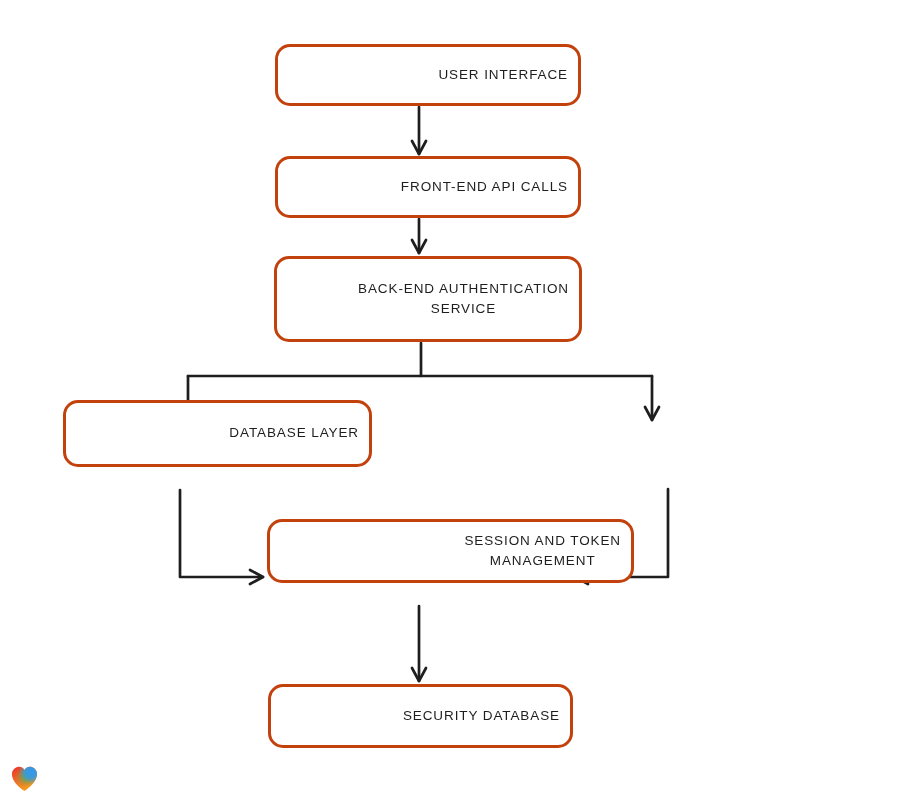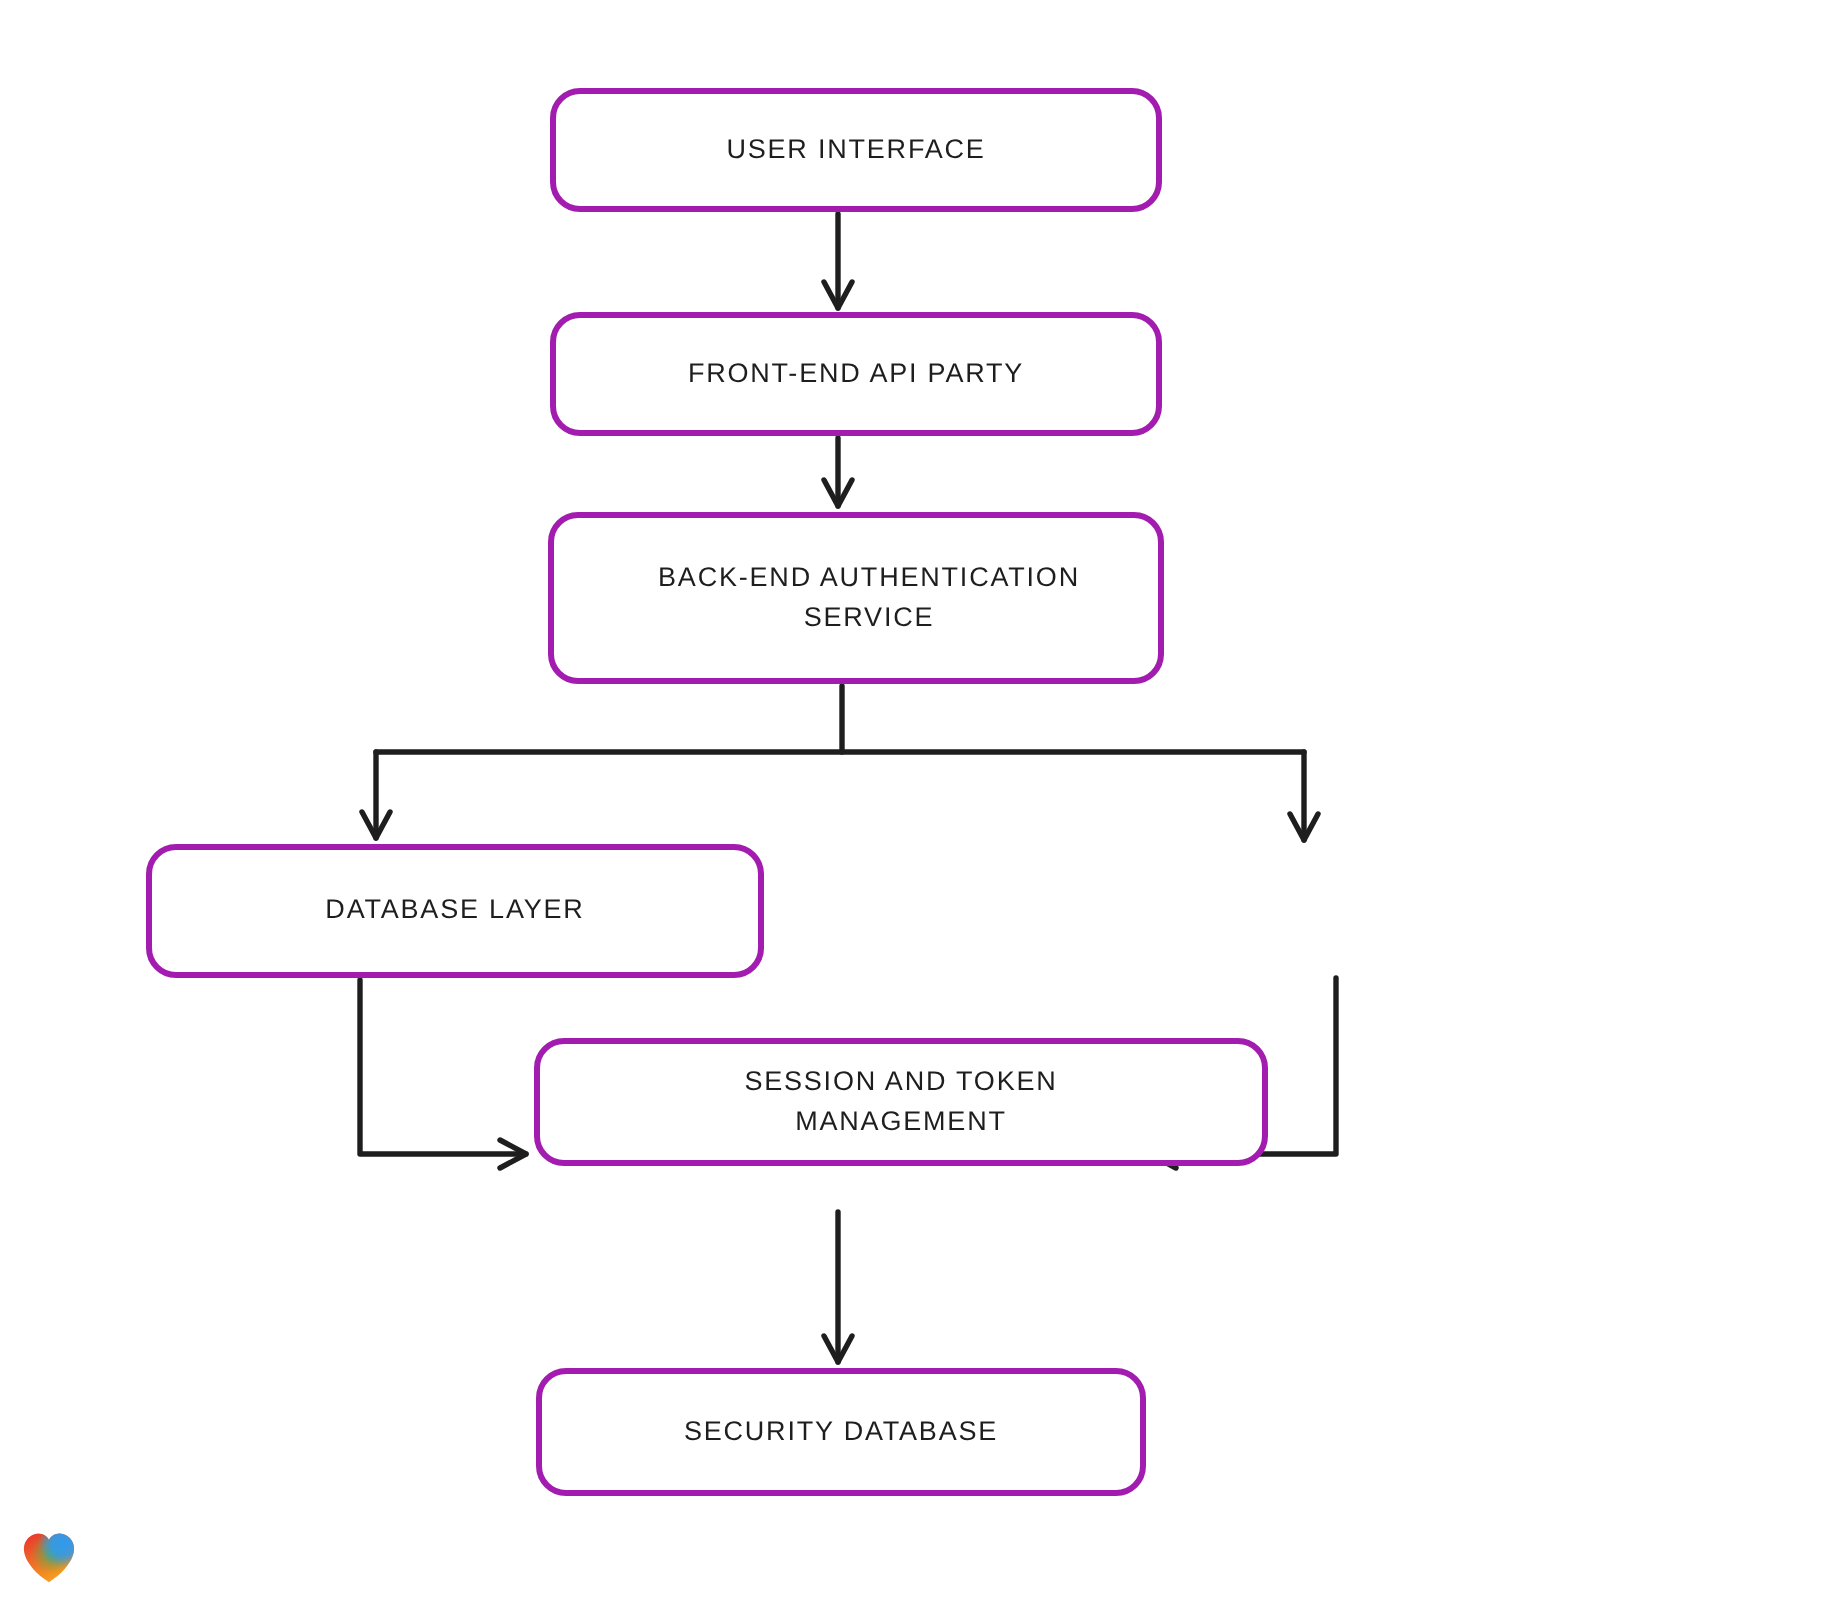--- a/index.html
+++ b/index.html
@@ -20,40 +20,40 @@
     left: 0;
     top: 0;
     width: 911px;
     height: 810px;
     pointer-events: none;
   }
   .node {
     position: absolute;
     box-sizing: border-box;
     background: #ffffff;
-    border: 3px solid #a21caf;
+    border: 3px solid #c2410c;
     border-radius: 15px;
     display: flex;
     align-items: center;
-    justify-content: center;
+    justify-content: flex-end;
     text-align: center;
     color: #1e1e1e;
     font-size: 13.5px;
     letter-spacing: 0.9px;
     line-height: 1.5;
   }
   .node-label {
     white-space: pre-line;
     padding: 2px 10px;
   }
   
   .n0 { left: 275px; top:  44px; width: 306px; height: 62px; }
   .n1 { left: 275px; top: 156px; width: 306px; height: 62px; }
   .n2 { left: 274px; top: 256px; width: 308px; height: 86px; padding-left: 13px; }
-  .n3 { left:  63px; top: 422px; width: 309px; height: 67px; margin-left: 10px; }
+  .n3 { left:  63px; top: 400px; width: 309px; height: 67px; }
   .n4 { left: 452px; top: 423px; width: 307px; height: 65px; }
   .n5 { left: 267px; top: 519px; width: 367px; height: 64px; }
   .n6 { left: 268px; top: 684px; width: 305px; height: 64px; }
   .logo {
     position: absolute;
     left: 8px;
     top: 762px;
     width: 33px;
     height: 33px;
   }
@@ -98,21 +98,21 @@
       <path d="M419 606 L419 681"></path>
       <path d="M412 668 L419 681 L426 668"></path>
     </g>
   </svg>
 
   <div class="node n0">
     <span class="node-label">USER INTERFACE</span>
   </div>
 
   <div class="node n1">
-    <span class="node-label">FRONT-END API PARTY</span>
+    <span class="node-label">FRONT-END API CALLS</span>
   </div>
 
   <div class="node n2">
     <span class="node-label">BACK-END AUTHENTICATION
 SERVICE</span>
   </div>
 
   <div class="node n3">
     <span class="node-label">DATABASE LAYER</span>
   </div>

